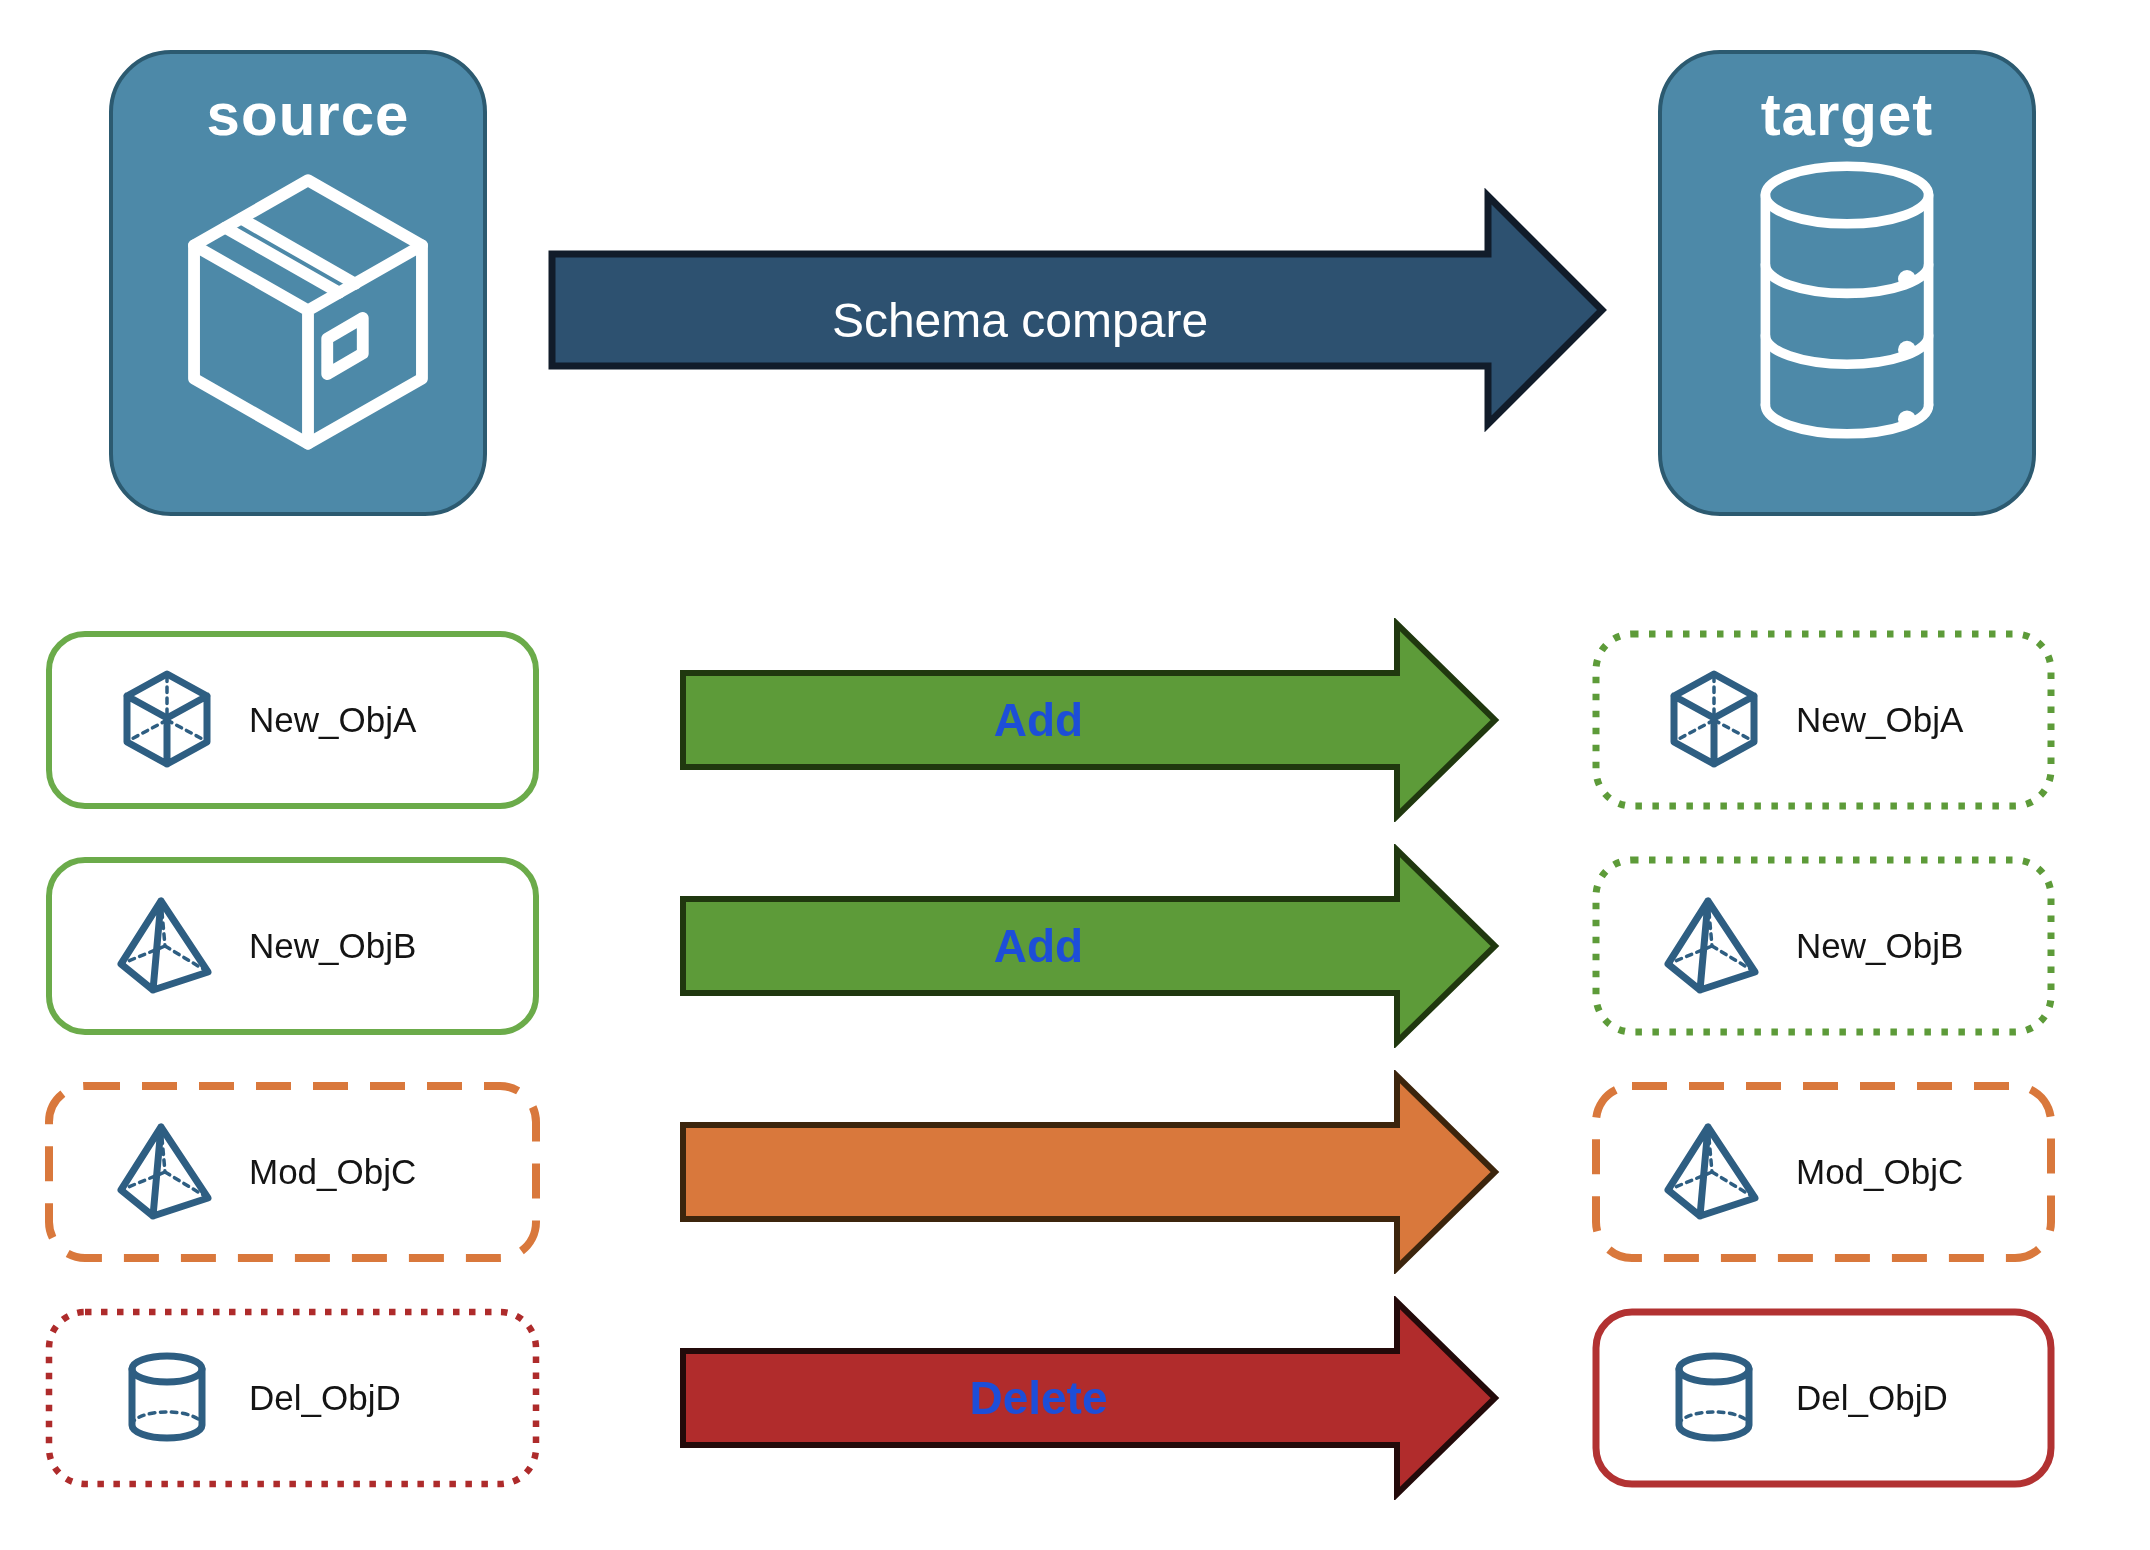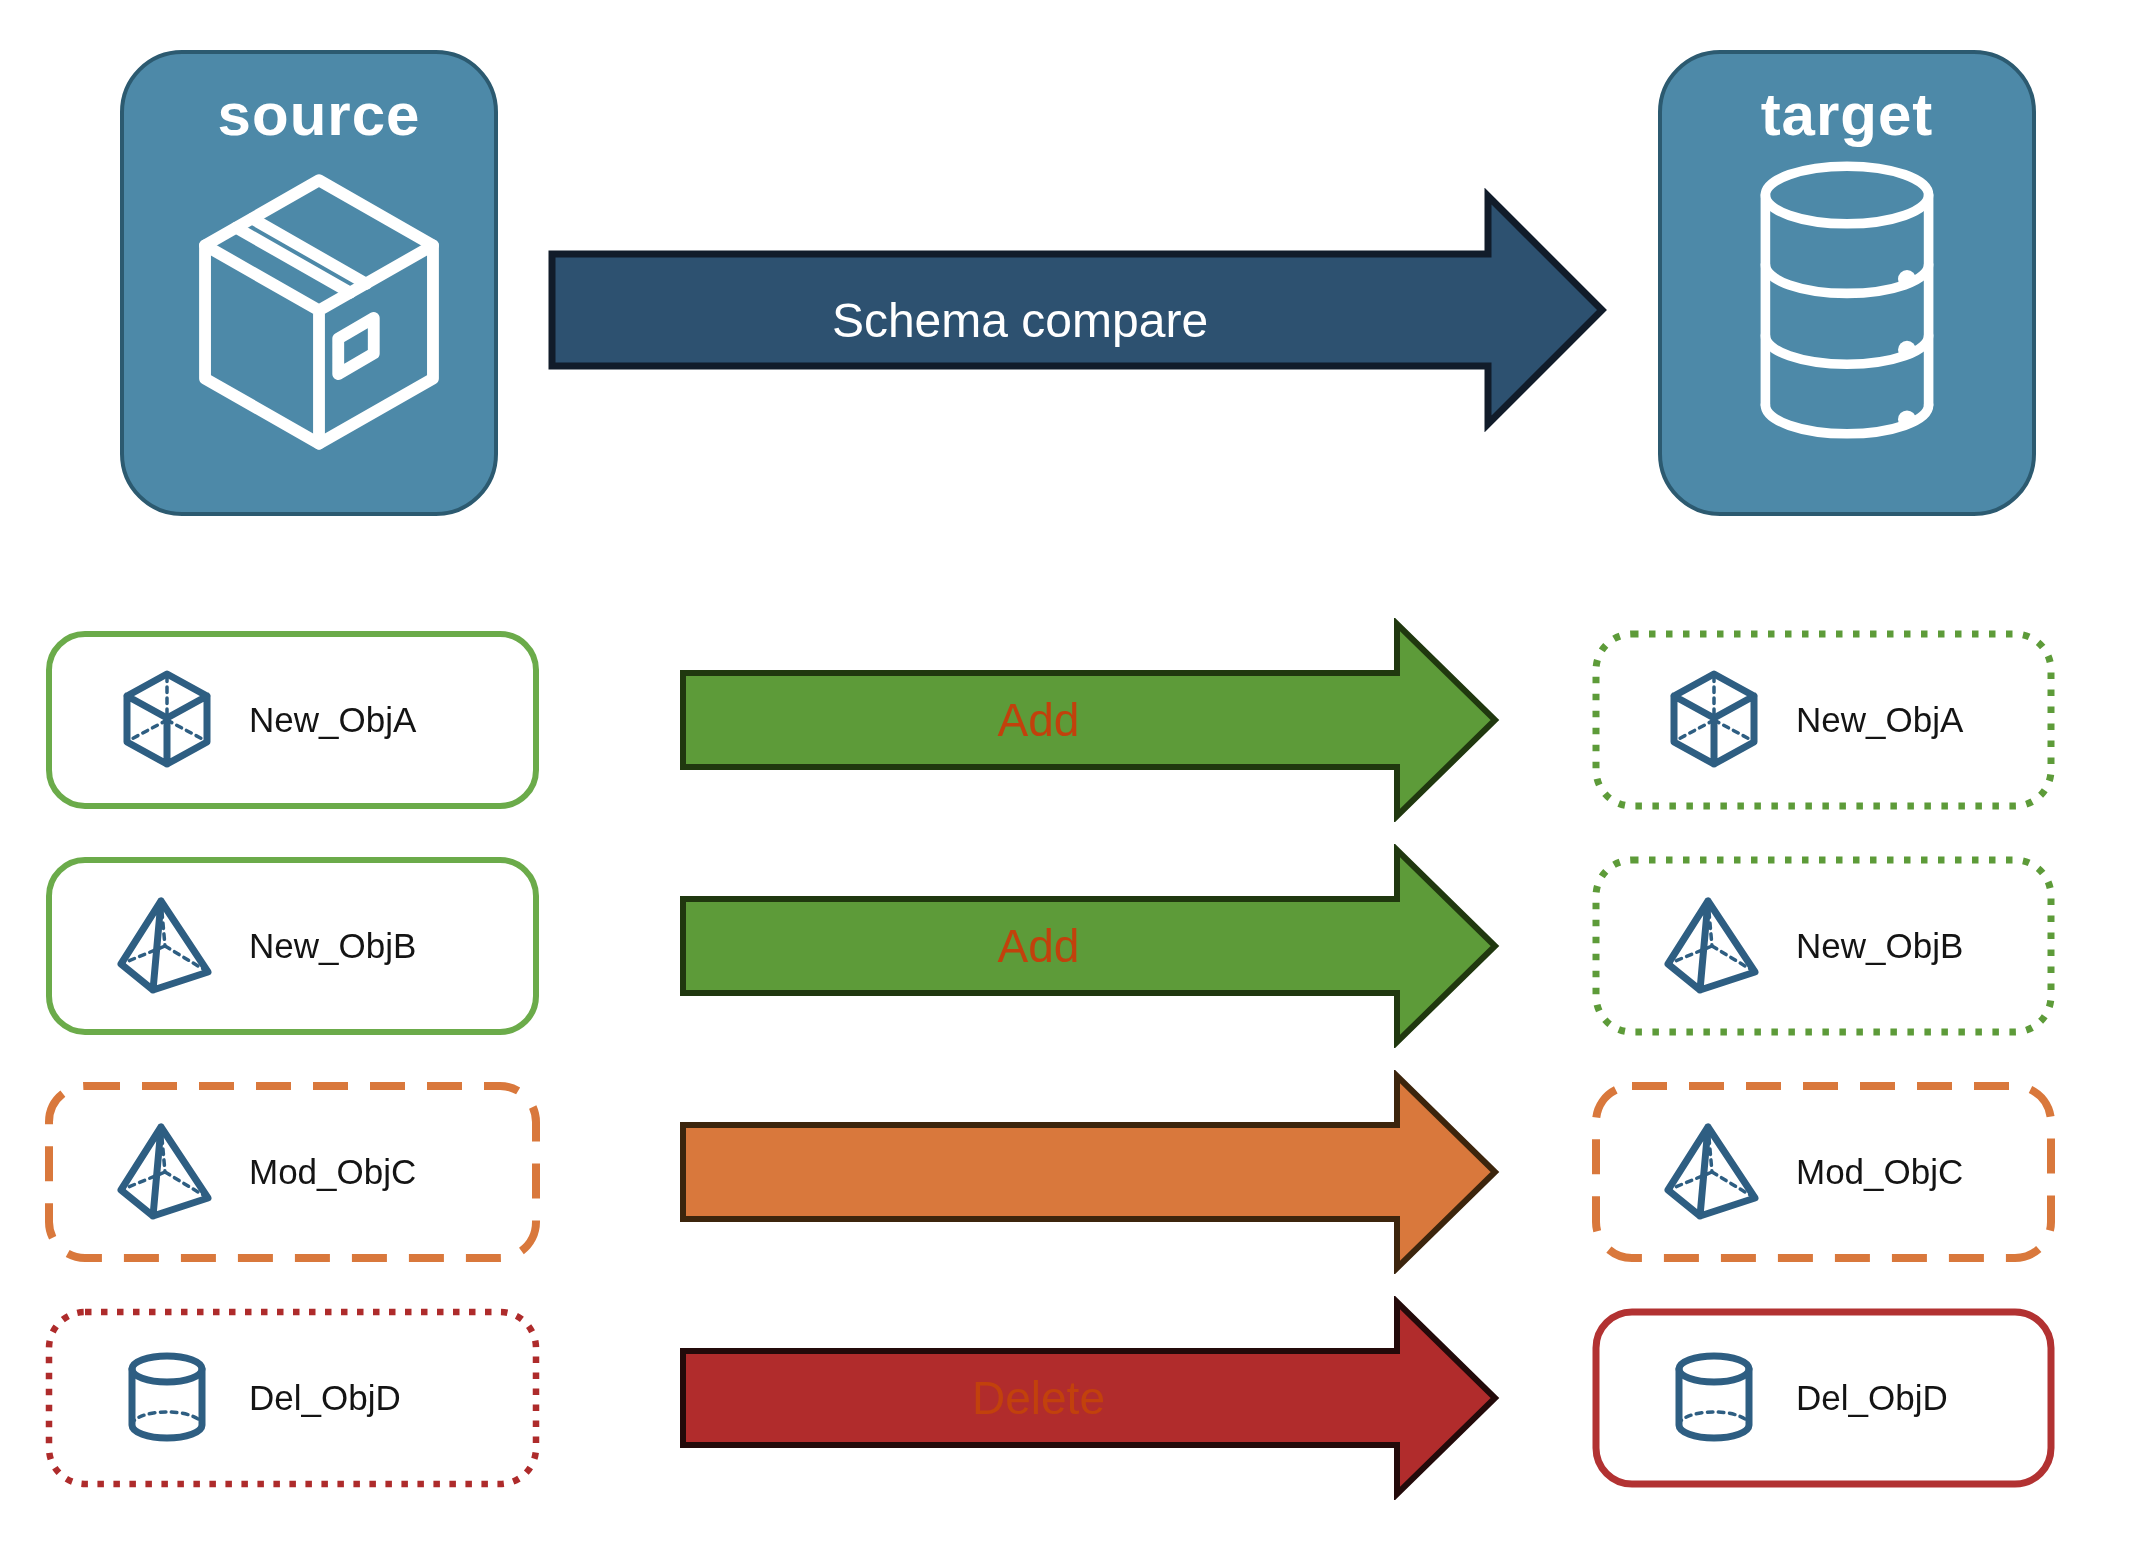--- a/index.html
+++ b/index.html
@@ -3,42 +3,42 @@
 <meta charset="utf-8">
 <style>
   html,body{margin:0;padding:0;background:#fff;}
   .canvas{position:relative;width:2150px;height:1550px;background:#ffffff;overflow:hidden;
           font-family:"Liberation Sans",sans-serif;}
 
   
   .top-box{position:absolute;top:50px;width:378px;height:466px;background:#4D89A8;
            border:4px solid #2C5A70;border-radius:62px;box-sizing:border-box;
            display:flex;flex-direction:column;align-items:center;}
-  #source-box{left:120px;padding-left:20px;}
+  #source-box{left:109px;padding-left:20px;}
   #target-box{left:1658px;text-align:center;}
   .top-title{margin-top:26px;font-size:60px;font-weight:bold;color:#ffffff;letter-spacing:1px;}
   .top-icon{margin-top:10px;}
   .wline{fill:none;stroke:#ffffff;stroke-width:8;stroke-linejoin:round;stroke-linecap:round;}
 
   
   #compare-arrow{position:absolute;left:548px;top:188px;}
   #compare-arrow polygon{fill:#2D5170;stroke:#111C2A;stroke-width:7;stroke-linejoin:miter;}
   .compare-label{position:absolute;left:548px;top:252px;width:944px;height:136px;
                  display:flex;align-items:center;justify-content:center;
                  color:#ffffff;font-size:48px;}
 
   
   .row-arrow{position:absolute;left:680px;}
   .row-arrow polygon{stroke-width:6;stroke-linejoin:miter;}
   .a-green polygon{fill:#5D9B39;stroke:#20380F;}
   .a-orange polygon{fill:#D9783C;stroke:#3C250D;}
   .a-red polygon{fill:#B12C2C;stroke:#230A0A;}
   .row-arrow-label{position:absolute;left:680px;width:717px;height:100px;
                    display:flex;align-items:center;justify-content:center;
-                   color:#c2410c;font-size:46px;}
+                   color:#1d4ed8;font-size:46px;font-weight:bold;}
 
   
   .obj-box{position:absolute;height:180px;display:flex;align-items:center;box-sizing:border-box;}
   .obj-box.left{left:45px;width:495px;padding-left:72px;}
   .obj-box.right{left:1592px;width:463px;padding-left:72px;}
   .border-svg{position:absolute;left:0;top:0;width:100%;height:100%;}
   .border-svg rect{fill:#ffffff;}
   .b-solid-green{stroke:#6BAB4A;stroke-width:6;}
   .b-dot-green{stroke:#5D9B39;stroke-width:7;stroke-dasharray:6.5 10.5;}
   .b-dash-orange{stroke:#D9783C;stroke-width:8;stroke-dasharray:35 22;}

